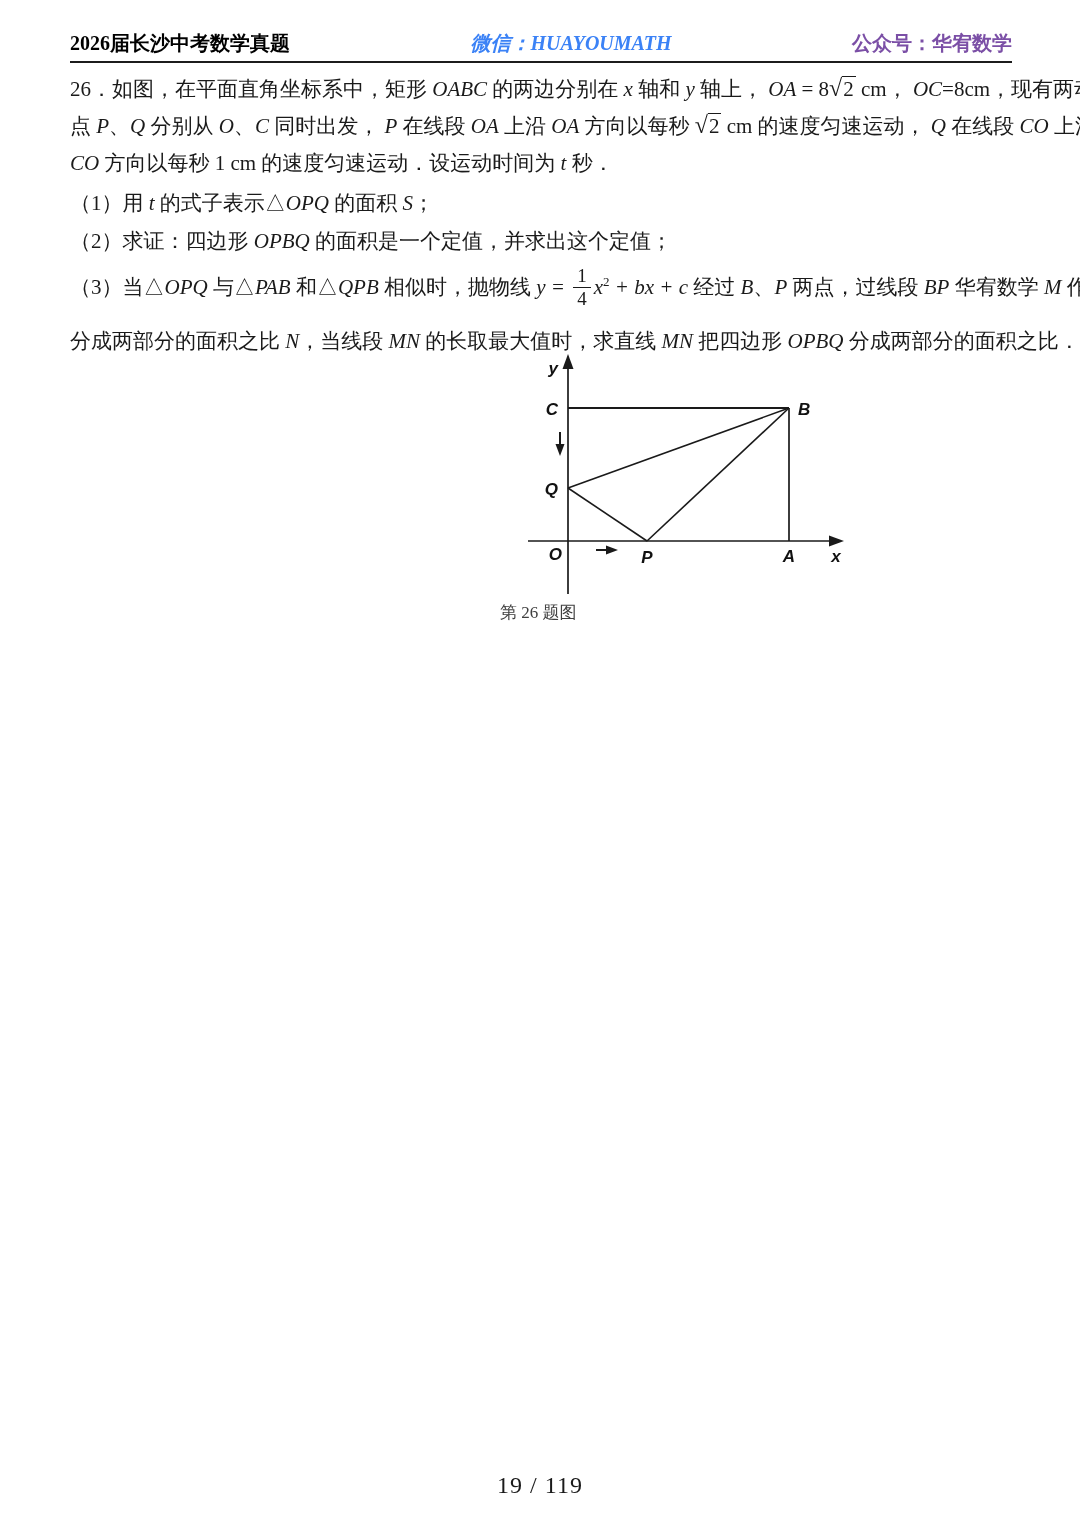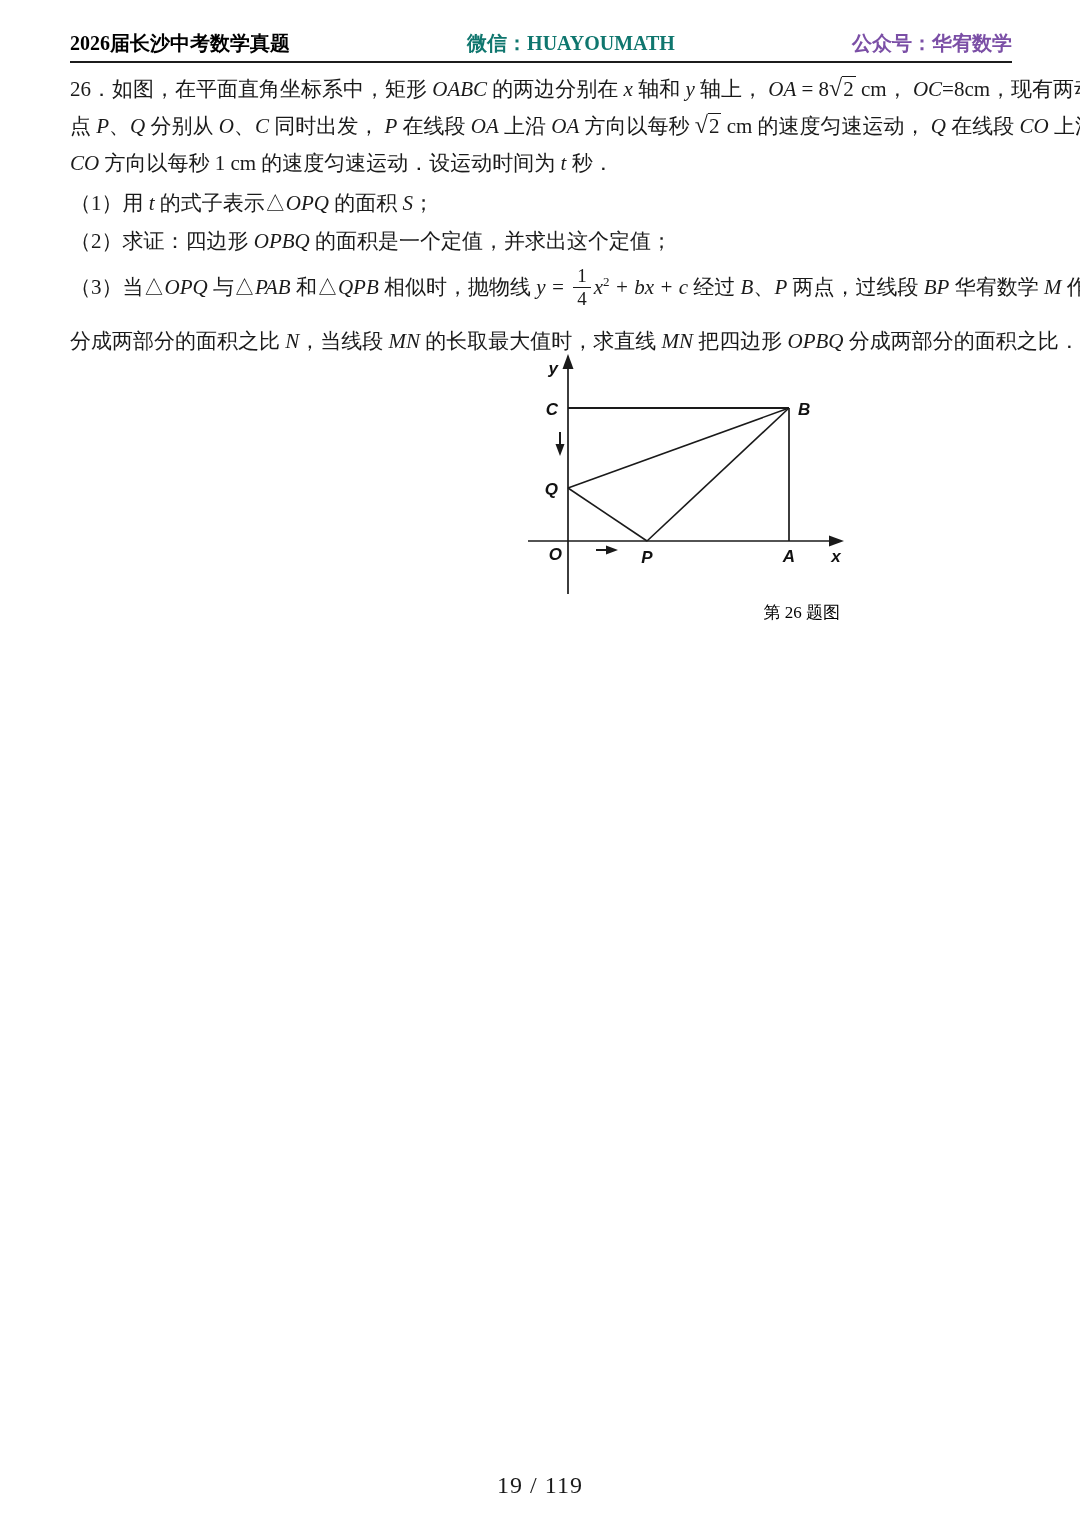--- a/index.html
+++ b/index.html
@@ -78,43 +78,43 @@
     font-family: "Liberation Sans", sans-serif;
     font-size: 17px;
     font-weight: bold;
     font-style: italic;
     fill: #111;
   }
   .caption {
     position: absolute;
     left: 500px; top: 601px;
     width: 340px;
-    text-align: right;
+    text-align: left;
     font-size: 17px;
     font-family: "Liberation Serif", serif;
-    color: #000000;
+    color: #404040;
   }
   
   .footer {
     position: absolute;
     left: 0; top: 1472px;
     width: 100%;
     text-align: center;
     font-size: 24px;
     letter-spacing: 1px;
   }
 </style>
 </head>
 <body>
 
 <div class="page">
 
   <div class="header">
     <span style="color: #000000;">2026届长沙中考数学真题</span>
-    <span style="color: #0f766e;">微信：HUAYOUMATH</span>
+    <span style="color: #3b82f6; font-style: italic;">微信：HUAYOUMATH</span>
     <span style="color: rgb(123, 79, 166);">公众号：华宥数学</span>
   </div>
   <div class="rule"></div>
 
   <div class="line" style="top:70px"><span class="cn">26．如图，在平面直角坐标系中，矩形 </span><span class="m">OABC</span><span class="cn"> 的两边分别在 </span><span class="m">x</span><span class="cn"> 轴和 </span><span class="m">y</span><span class="cn"> 轴上， </span><span class="m">OA</span><span class="cn"> = 8</span><span class="sqrt"><span class="radical">√</span><span class="rad">2</span></span><span class="cn"> cm，  </span><span class="m">OC</span><span class="cn">=8cm，现有两动</span></div>
   <div class="line" style="top:107px"><span class="cn">点 </span><span class="m">P</span><span class="cn">、</span><span class="m">Q</span><span class="cn"> 分别从 </span><span class="m">O</span><span class="cn">、</span><span class="m">C</span><span class="cn"> 同时出发， </span><span class="m">P</span><span class="cn"> 在线段 </span><span class="m">OA</span><span class="cn"> 上沿 </span><span class="m">OA</span><span class="cn"> 方向以每秒 </span><span class="sqrt"><span class="radical">√</span><span class="rad">2</span></span><span class="cn"> cm 的速度匀速运动， </span><span class="m">Q</span><span class="cn"> 在线段 </span><span class="m">CO</span><span class="cn"> 上沿</span></div>
   <div class="line" style="top:145px"><span class="m">CO</span><span class="cn"> 方向以每秒 1 cm 的速度匀速运动．设运动时间为 </span><span class="m">t</span><span class="cn"> 秒．</span></div>
   <div class="line" style="top:185px"><span class="cn">（1）用 </span><span class="m">t</span><span class="cn"> 的式子表示△</span><span class="m">OPQ</span><span class="cn"> 的面积 </span><span class="m">S</span><span class="cn">；</span></div>
   <div class="line" style="top:223px"><span class="cn">（2）求证：四边形 </span><span class="m">OPBQ</span><span class="cn"> 的面积是一个定值，并求出这个定值；</span></div>
   <div class="line tall" style="top:256px"><span class="cn">（3）当△</span><span class="m">OPQ</span><span class="cn"> 与△</span><span class="m">PAB</span><span class="cn"> 和△</span><span class="m">QPB</span><span class="cn"> 相似时，抛物线 </span><span class="m">y = </span><span class="frac">

